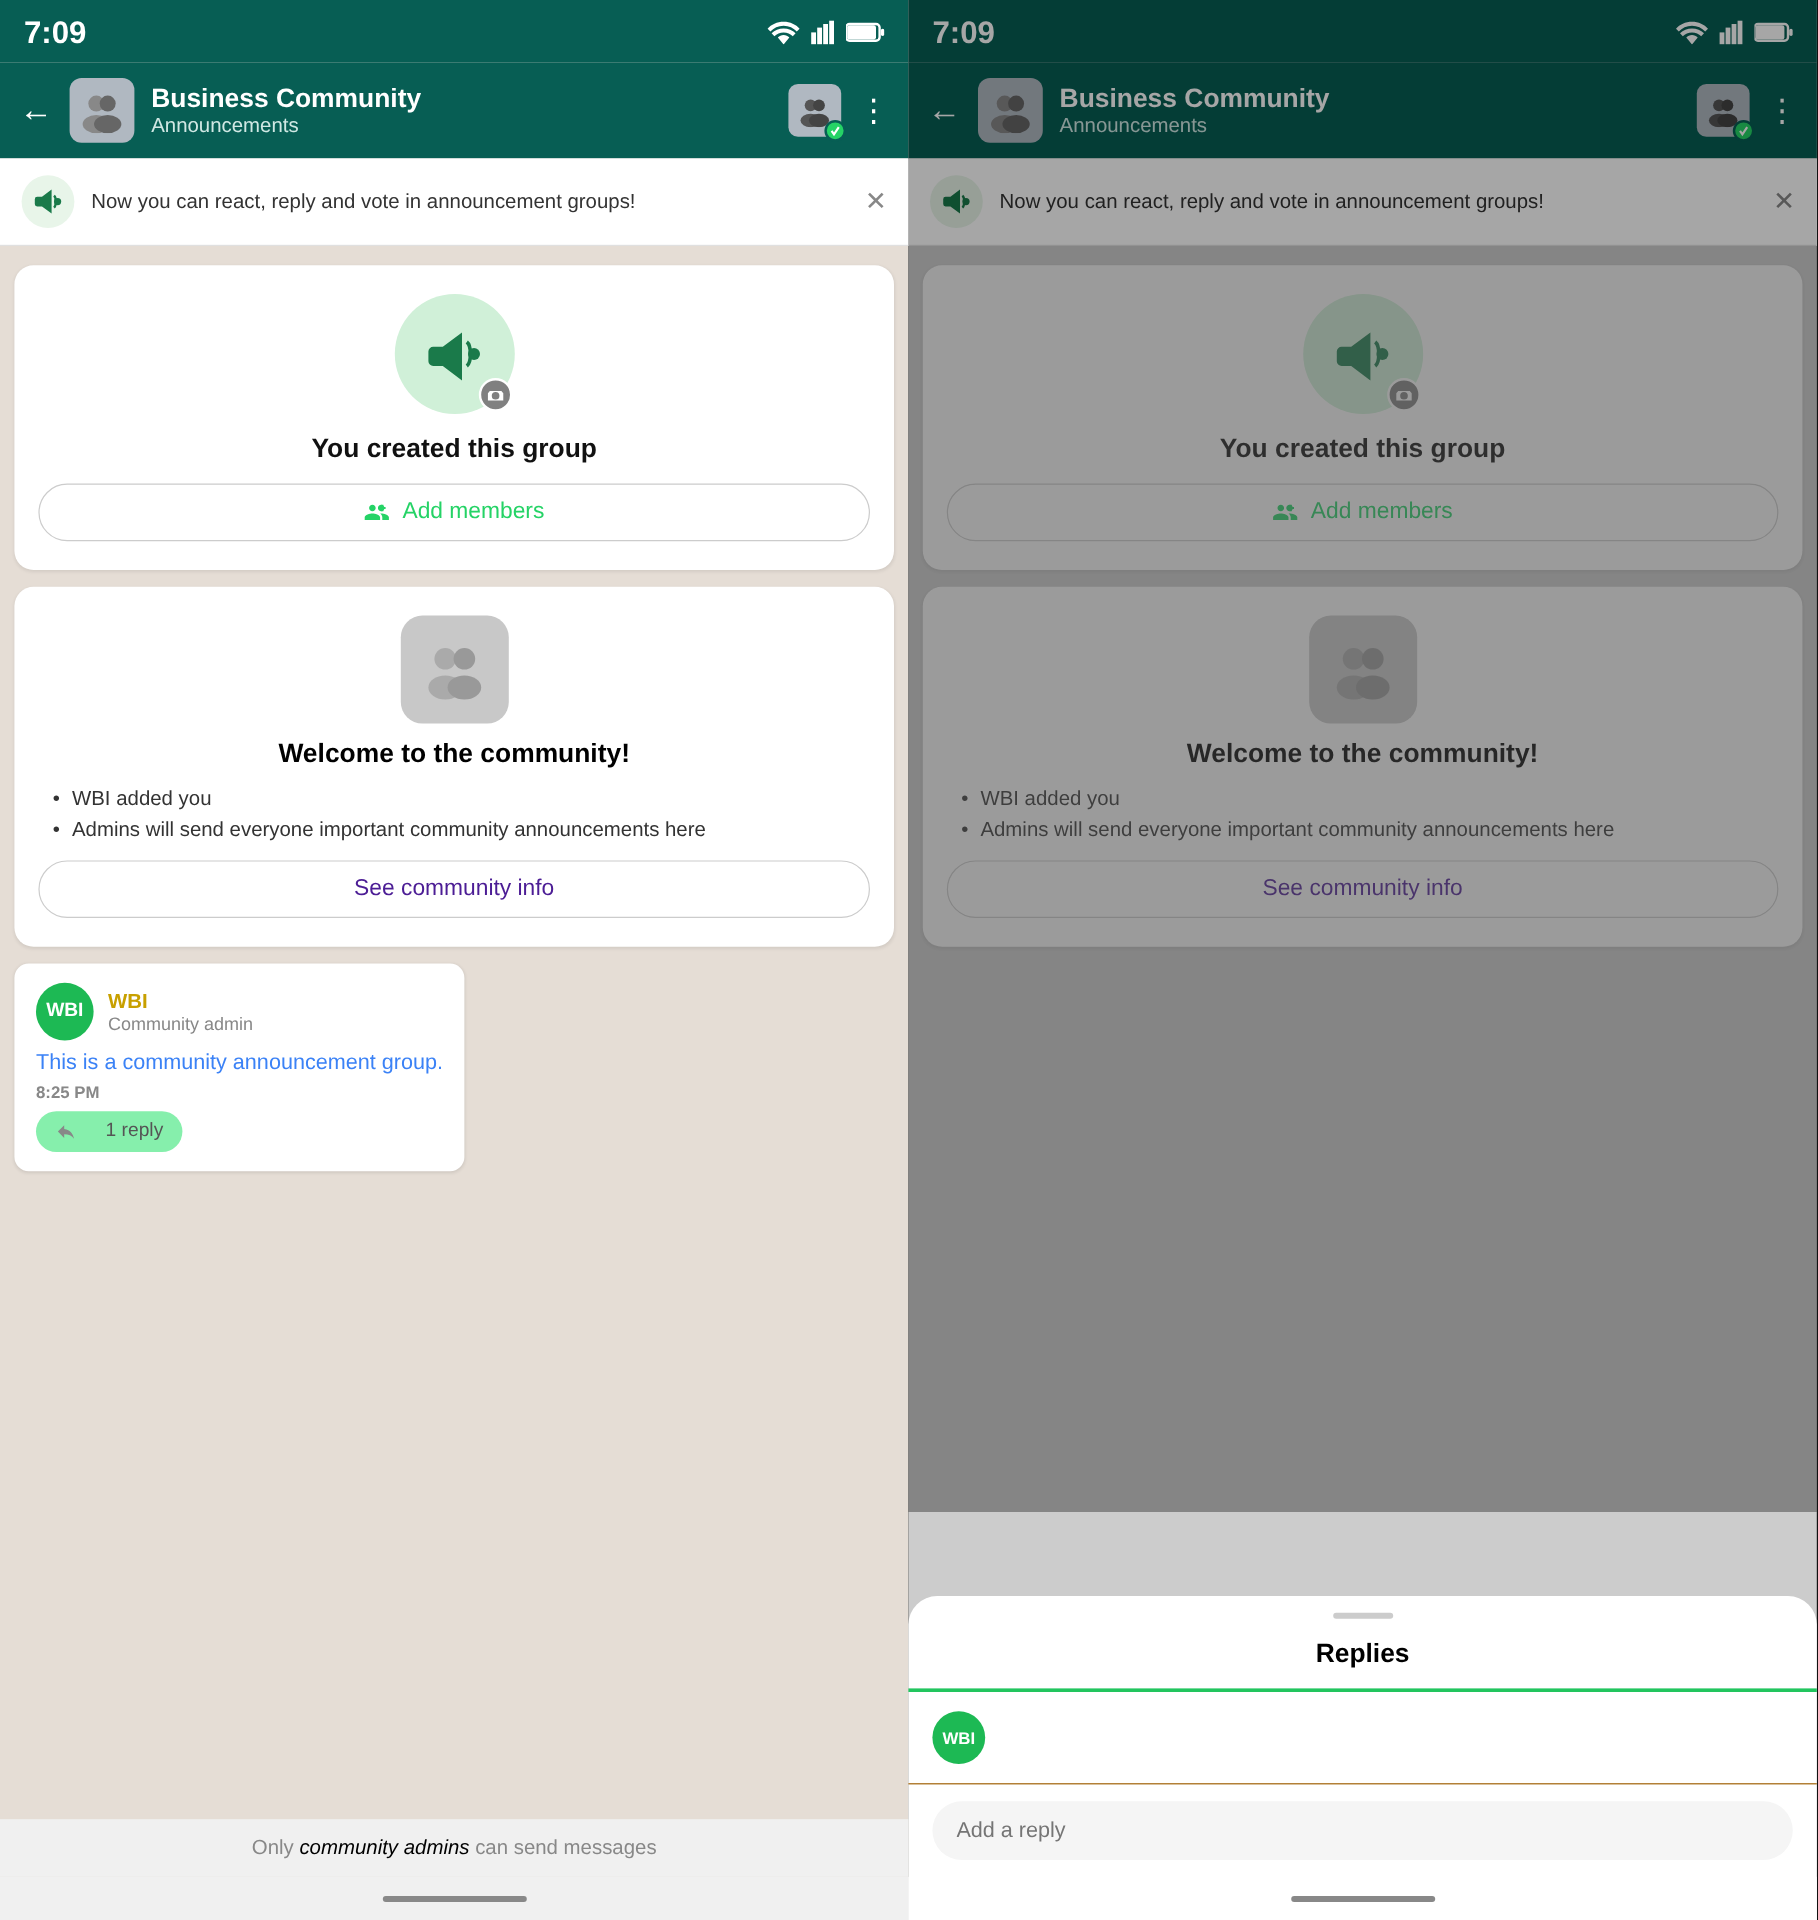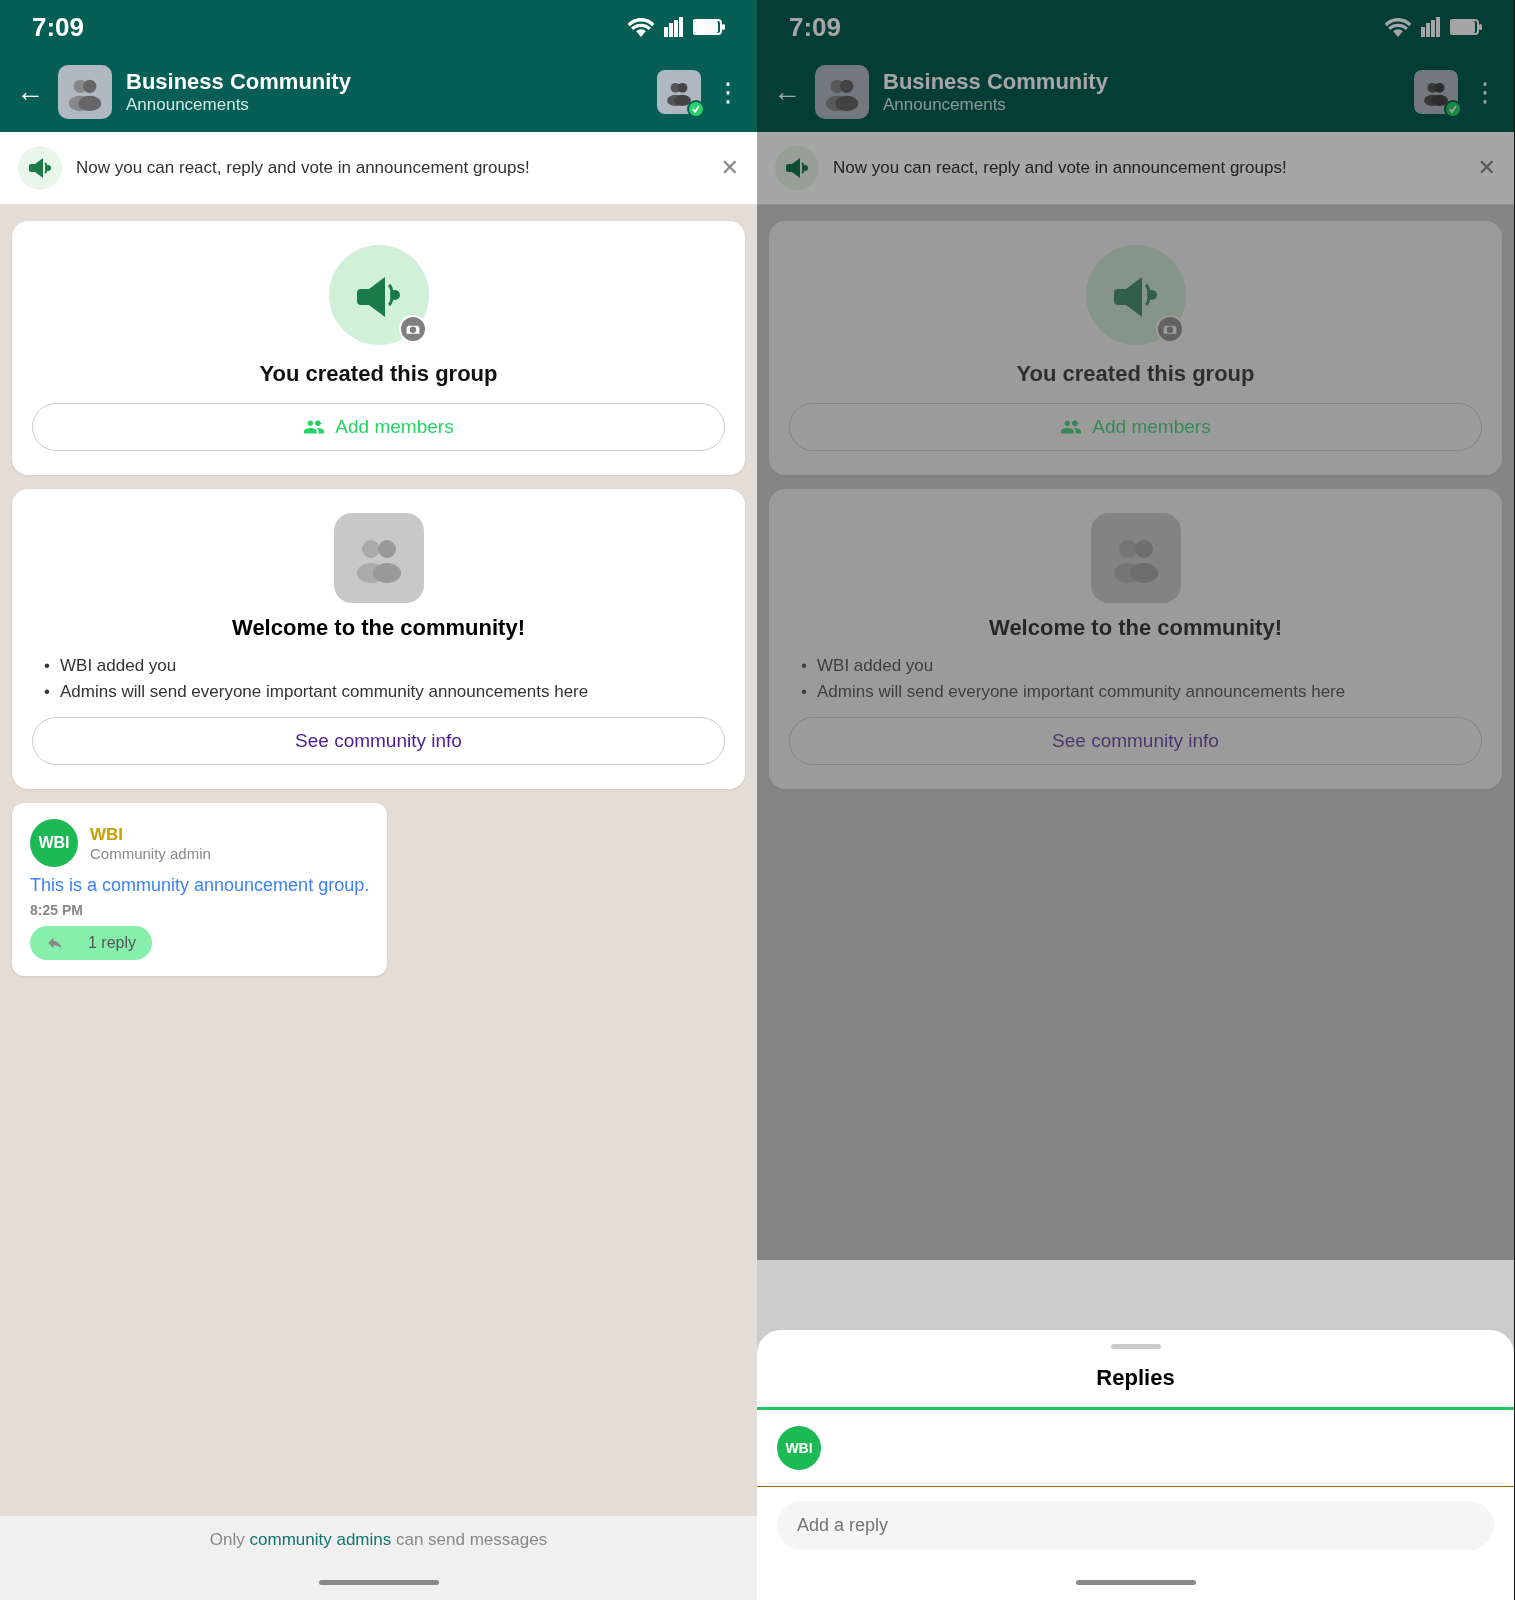--- a/index.html
+++ b/index.html
@@ -25,21 +25,21 @@
       background: #ccc;
     }
 
     
     .status-bar {
       background: #075e54;
       color: white;
       display: flex;
       align-items: center;
       justify-content: space-between;
-      padding: 10px 32px 8px;
+      padding: 10px 20px 8px;
       height: 52px;
     }
     .status-time {
       font-size: 26px;
       font-weight: 600;
     }
     .status-icons {
       display: flex;
       align-items: center;
       gap: 8px;
@@ -335,22 +335,23 @@
 
     
     .chat-footer {
       background: #f0f0f0;
       padding: 14px 20px;
       text-align: center;
       font-size: 17px;
       color: #888;
     }
     .chat-footer .highlight {
-      color: #0f766e;
+      color: #000000;
       font-weight: 500;
+      font-style: italic;
     }
 
     
     .home-indicator {
       height: 36px;
       background: #f0f0f0;
       display: flex;
       align-items: center;
       justify-content: center;
     }

